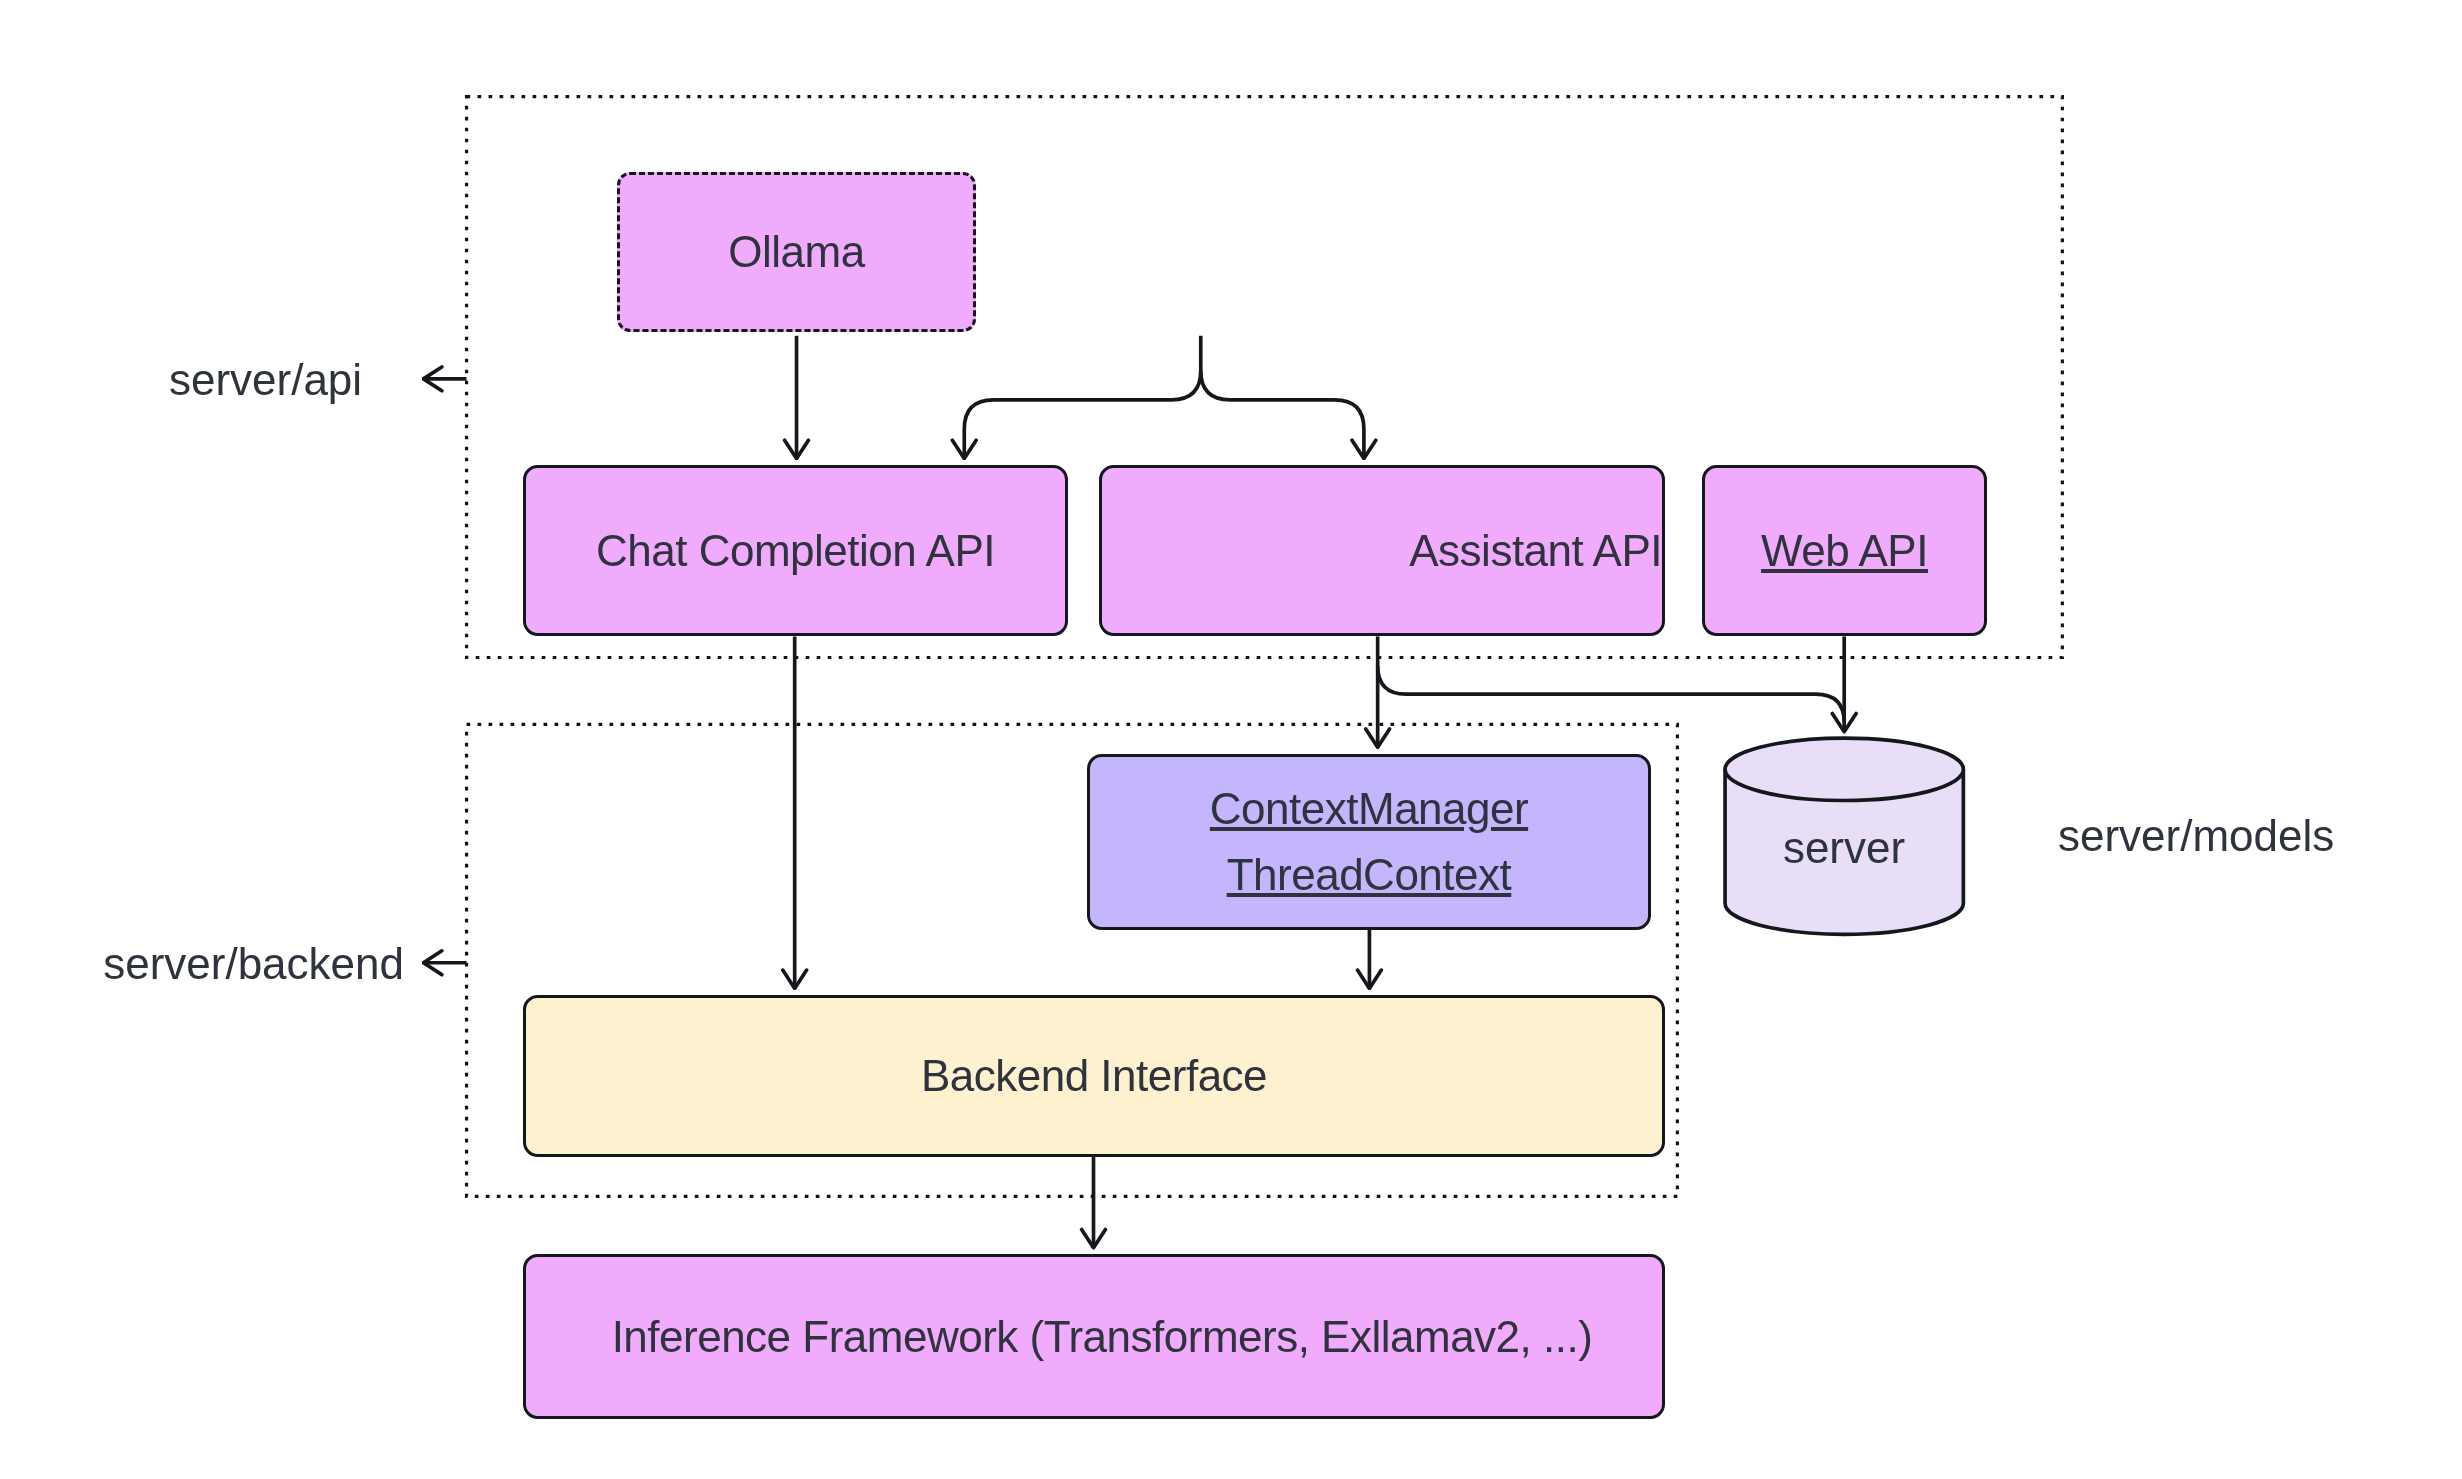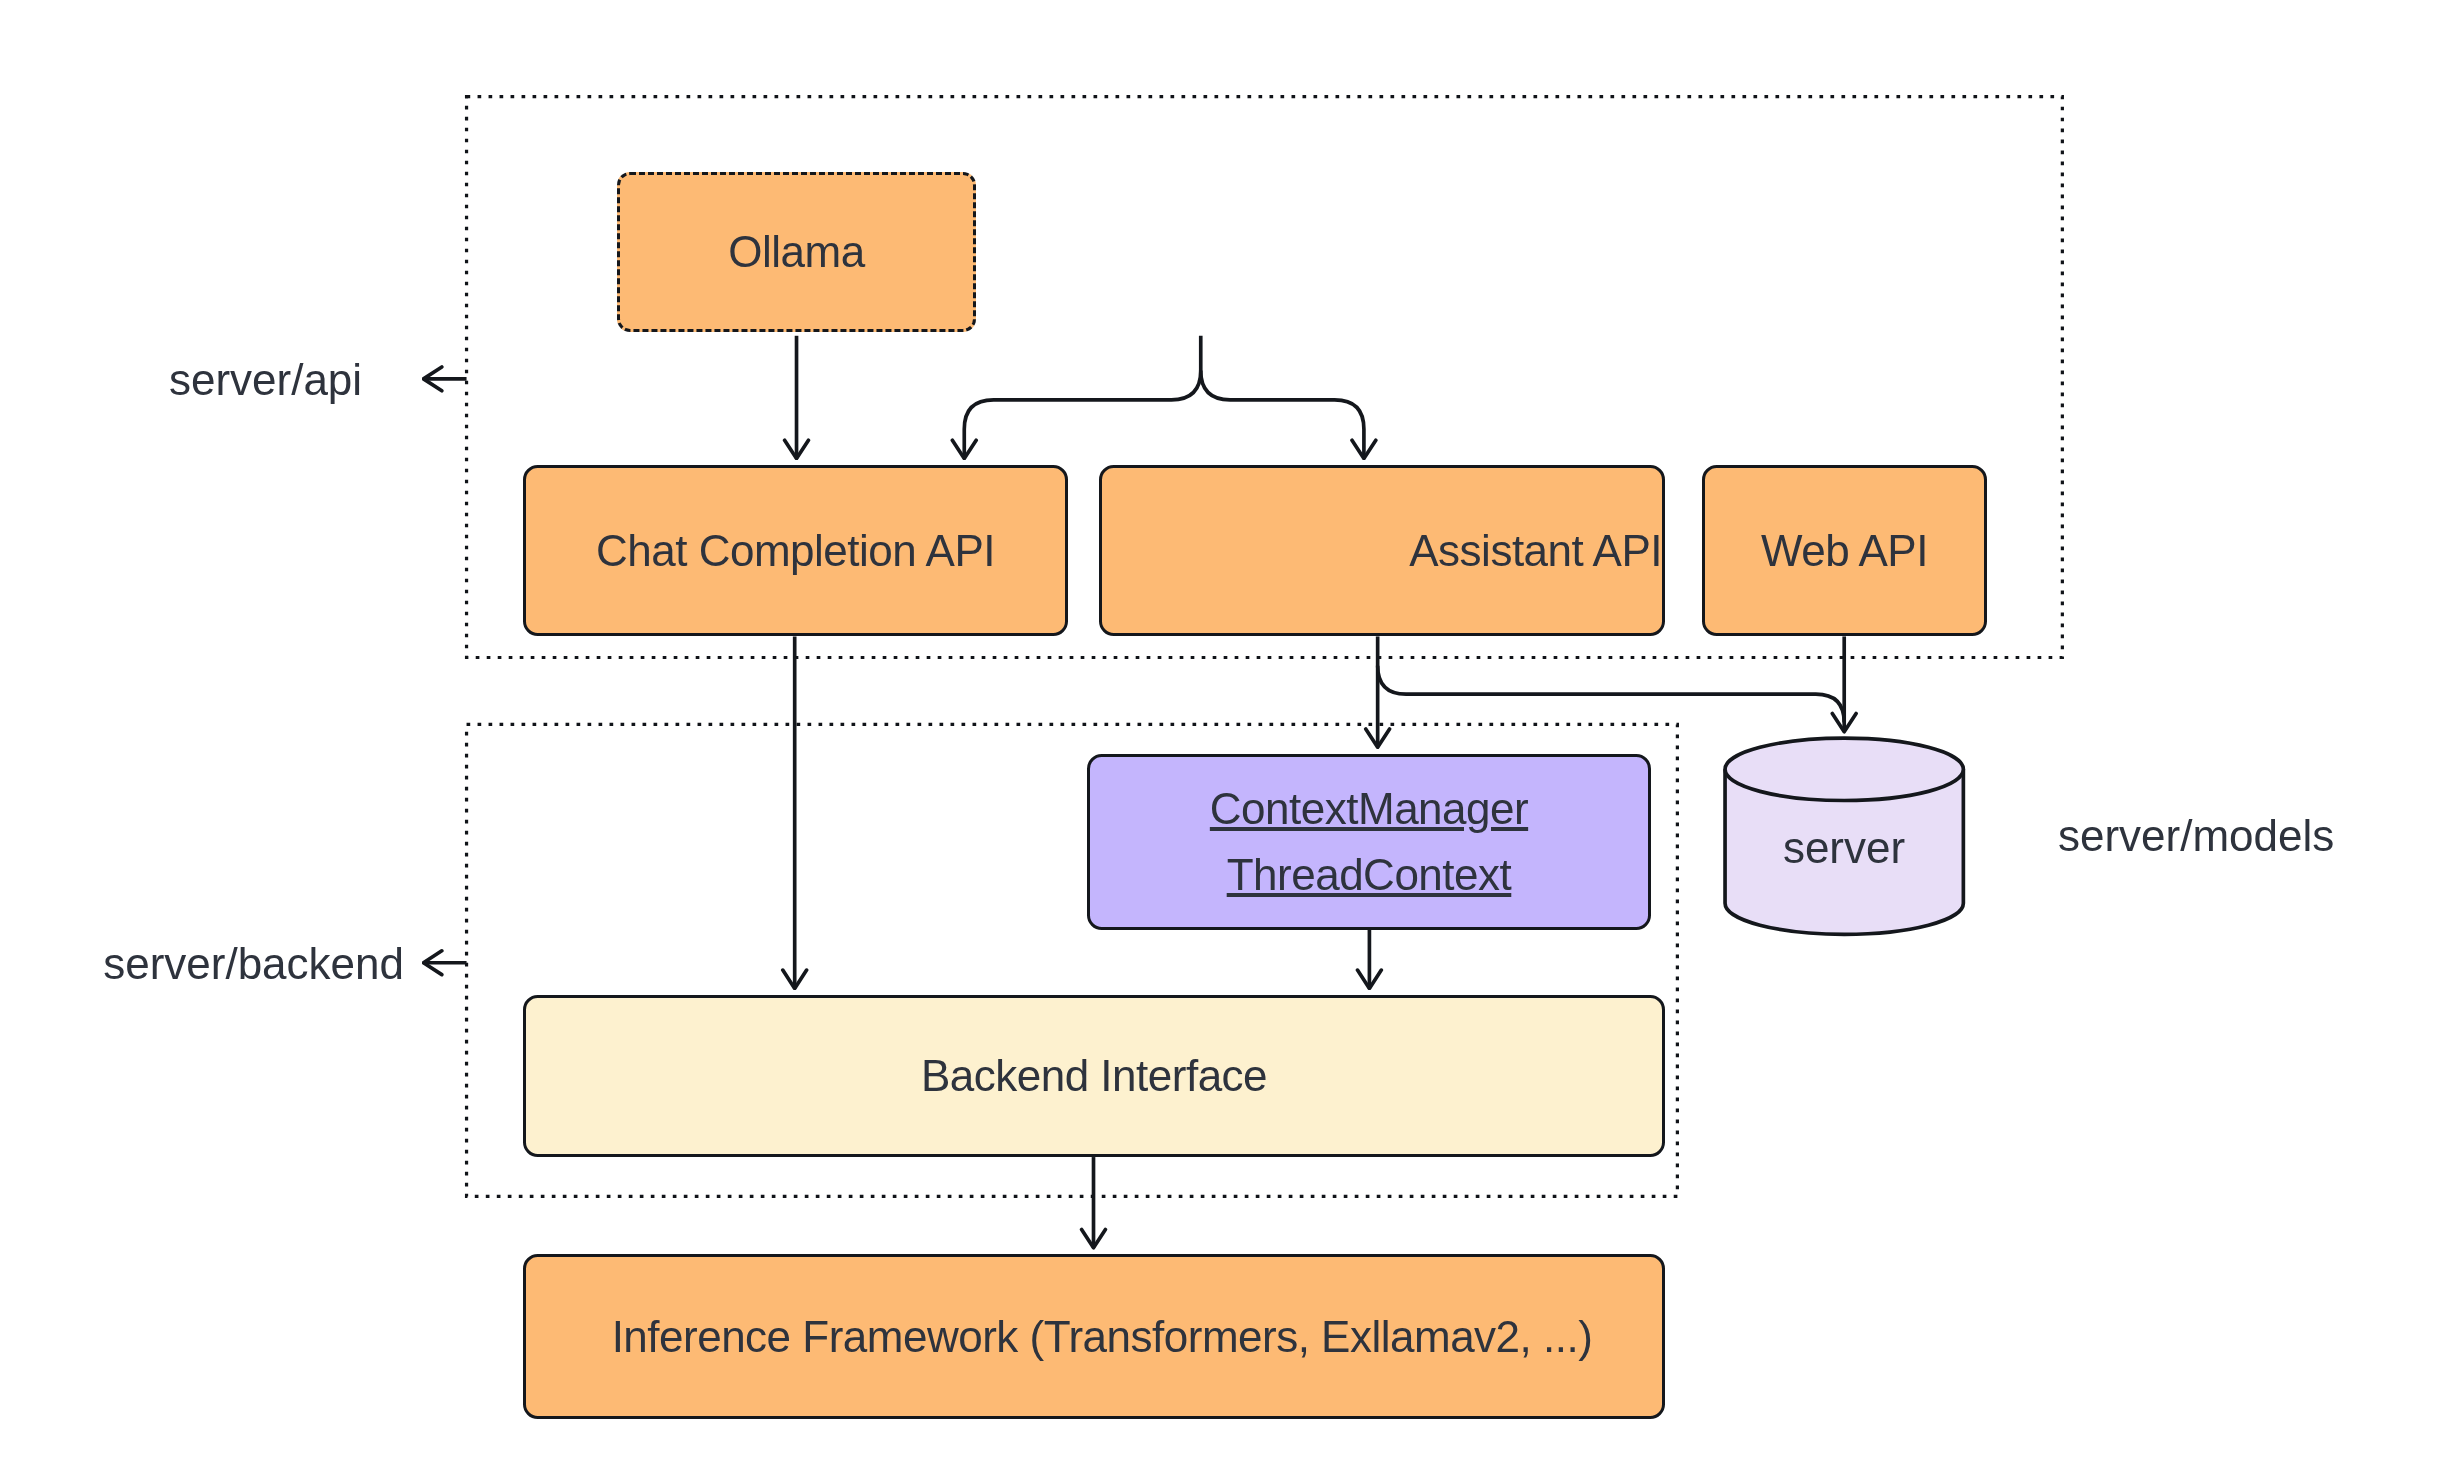--- a/index.html
+++ b/index.html
@@ -29,37 +29,37 @@
     position: absolute;
     z-index: 2;
     box-sizing: border-box;
     display: flex;
     align-items: center;
     justify-content: center;
     text-align: center;
     font-size: 44px;
     letter-spacing: -0.5px;
     color: #2e333d;
-    background: #fdba74;
+    background: #f0abfc;
     border: 3.7px solid #14171c;
     border-radius: 14.7px;
     line-height: 1.5;
     white-space: pre-line;
   }
   .node.dashed {
     border-style: dashed;
     border-radius: 13px;
   }
   .node.green  { background: #c4b5fd; text-decoration: underline; }
   .node.yellow { background: #fdf1cf; }
   .node-ollama        { left: 617px;  top: 172px;  width: 359px;  height: 160px; }
   .node-openai        { left: 1039px; top: 172px;  width: 325px;  height: 160px; }
   .node-chat          { left: 523px;  top: 465px;  width: 545px;  height: 171px; }
   .node-assistant     { left: 1099px; top: 465px;  width: 566px;  height: 171px; justify-content: flex-end; }
-  .node-web           { left: 1702px; top: 465px;  width: 285px;  height: 171px; }
+  .node-web           { left: 1702px; top: 465px;  width: 285px;  height: 171px; text-decoration: underline; }
   .node-context       { left: 1087px; top: 754px;  width: 564px;  height: 176px; }
   .node-backend-iface { left: 523px;  top: 995px; width: 1142px; height: 162px; }
   .node-inference     { left: 523px;  top: 1254px; width: 1142px; height: 165px; padding-left: 16px; }
   .cyl-label {
     position: absolute;
     z-index: 3;
     left: 1725px; top: 816px; width: 238px; height: 64px;
     display: flex; align-items: center; justify-content: center;
     font-size: 44px;
     color: #2e333d;

